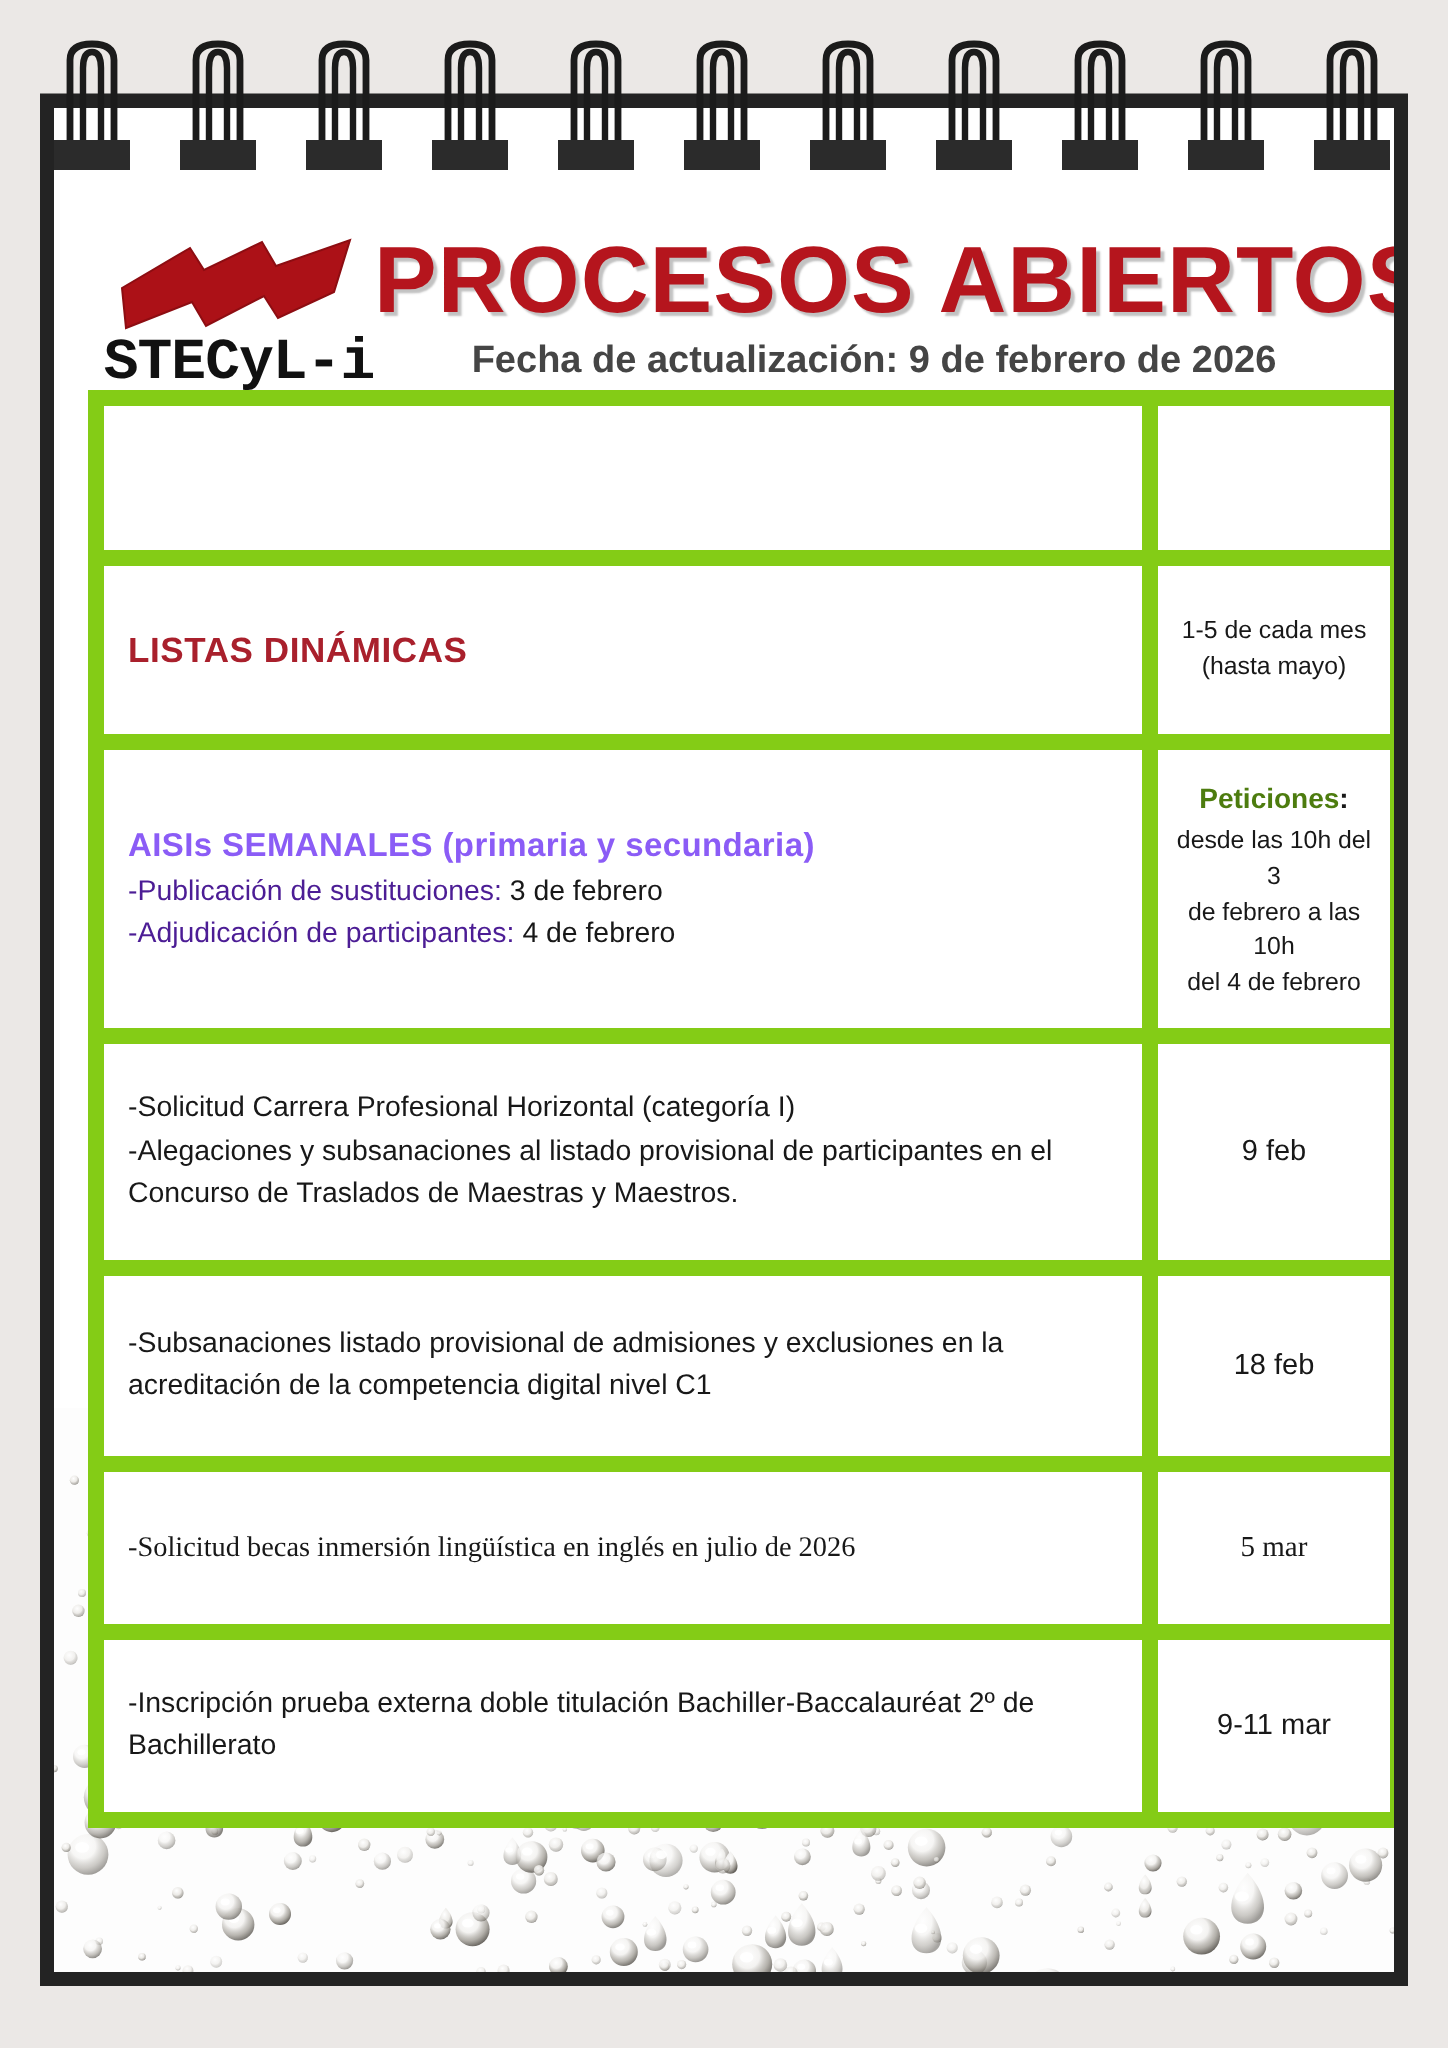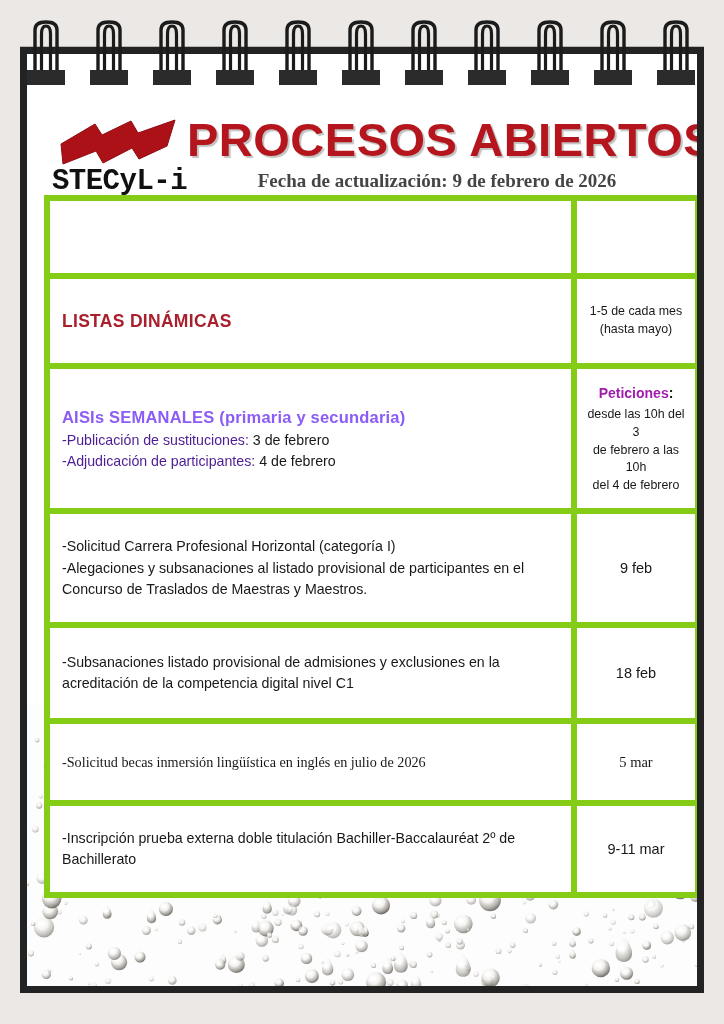--- a/index.html
+++ b/index.html
@@ -88,21 +88,21 @@
     font-family: "Liberation Sans", sans-serif;
     font-weight: bold;
     font-size: 47px;
     letter-spacing: 0.5px;
     color: #b5151d;
     line-height: 1.02;
     text-shadow: 2px 2px 1px rgba(120,120,120,0.45);
     white-space: nowrap;
   }
   #poster-subtitle {
-    font-family: Liberation Serif, serif;
+    font-family: Liberation Sans, sans-serif;
     font-weight: bold;
     font-size: 19px;
     color: #454545;
     margin-top: 6px;
     white-space: nowrap;
   }
 
   
   #schedule-table {
     position: absolute;
@@ -110,21 +110,21 @@
     top: 141px;
     width: 651px;
     border-collapse: collapse;
     table-layout: fixed;
   }
   #schedule-table col.c-conv { width: 527px; }
   #schedule-table col.c-date { width: 124px; }
 
   #schedule-table th,
   #schedule-table td {
-    border: 6px solid #84cc16;
+    border: 8px solid #84cc16;
     vertical-align: middle;
     background: #ffffff;
     margin-top: 47px;
   }
 
   thead th {
     background: #565656;
     color: #ffffff;
     border-color: #111111;
   }
@@ -153,21 +153,21 @@
   }
   td.date-cell {
     padding: 14px 6px;
     font-size: 13.2px;
     color: #181818;
     text-align: center;
     line-height: 1.45;
   }
 
   .r-accent {
-    color: #a21caf;
+    color: #4d7c0f;
     font-weight: bold;
   }
   .r-accent-lead {
     color: #4c1d95;
   }
   .title-red {
     color: #8b5cf6;
     font-weight: bold;
     font-size: 16.5px;
     letter-spacing: 0.2px;

